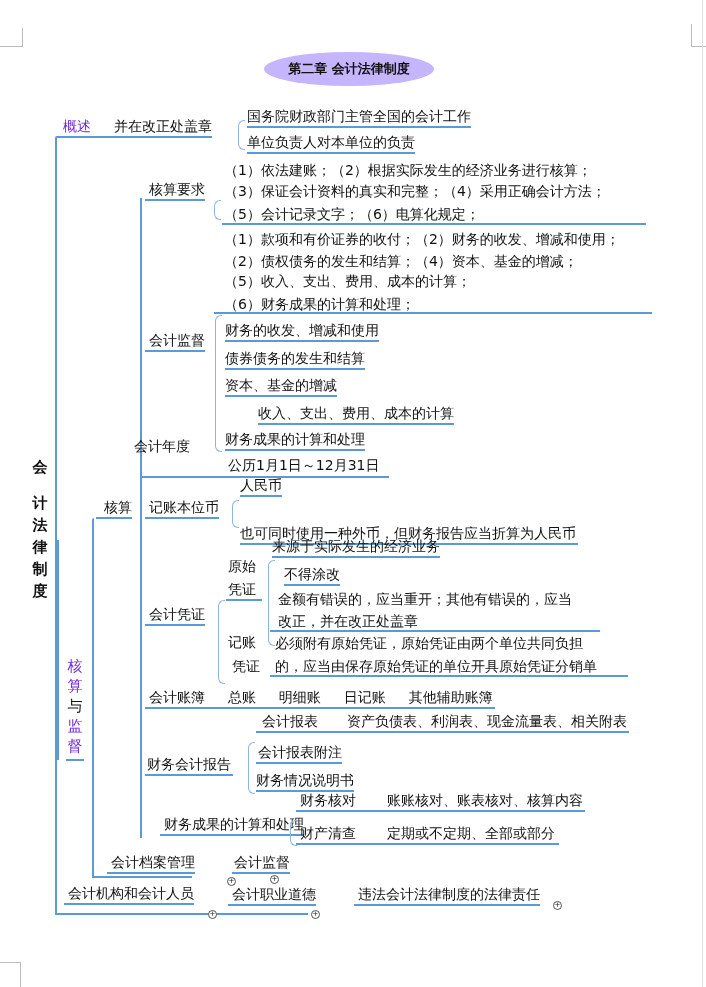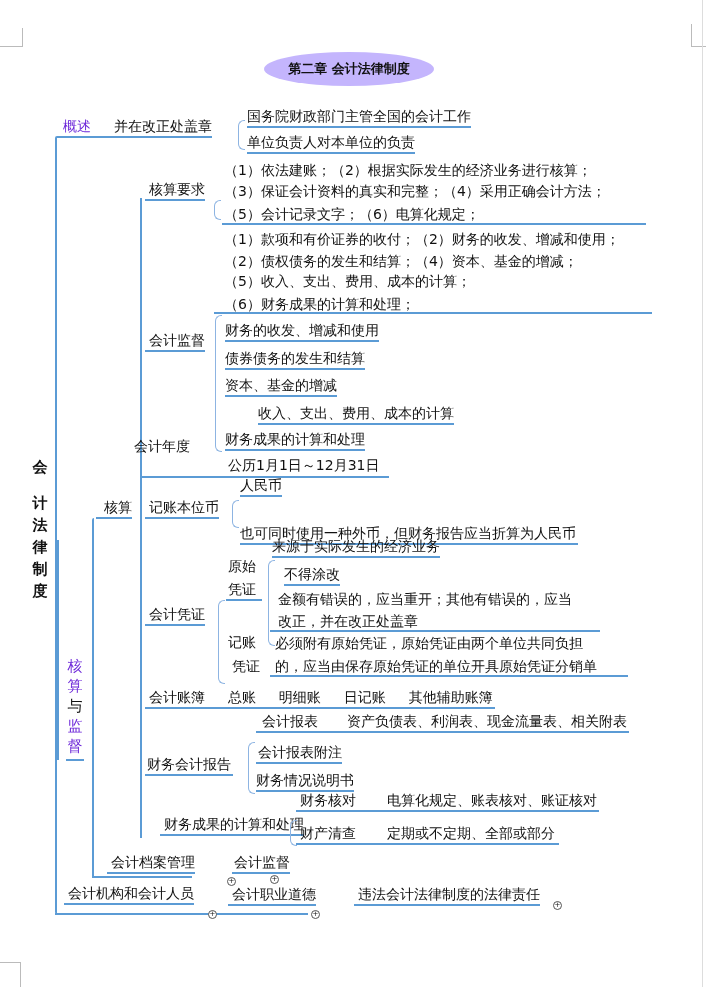--- a/index.html
+++ b/index.html
@@ -124,21 +124,21 @@
 <div class="t ul" style="left:145px;top:755px;padding-left:2px;padding-right:2px;">财务会计报告</div>
 <div class="brace" style="left:248px;top:742px;height:50px;"></div>
 <div class="t ul" style="left:256px;top:743px;padding-left:2px;">会计报表附注</div>
 <div class="t ul" style="left:256px;top:771px;">财务情况说明书</div>
 
 <div class="t ul" style="left:160px;top:815px;padding-left:4px;">财务成果的计算和处理</div>
 <div class="brace" style="left:290px;top:820px;height:24px;"></div>
 <div class="t ul" style="left:296px;top:791px;padding-left:4px;padding-right:2px;">
   <span>财务核对</span>
   <span style="display:inline-block;width:22px"></span>
-  <span>电算化规定、账表核对、账证核对</span>
+  <span>账账核对、账表核对、核算内容</span>
 </div>
 <div class="t ul" style="left:296px;top:824px;padding-left:4px;padding-right:4px;">
   <span>财产清查</span>
   <span style="display:inline-block;width:22px"></span>
   <span>定期或不定期、全部或部分</span>
 </div>
 
 <div class="t ul" style="left:107px;top:853px;padding-left:4px;">会计档案管理</div>
 <div class="t ul" style="left:232px;top:853px;padding-left:2px;">会计监督</div>
 <div class="mark" style="left:270px;top:875px;">+</div>

